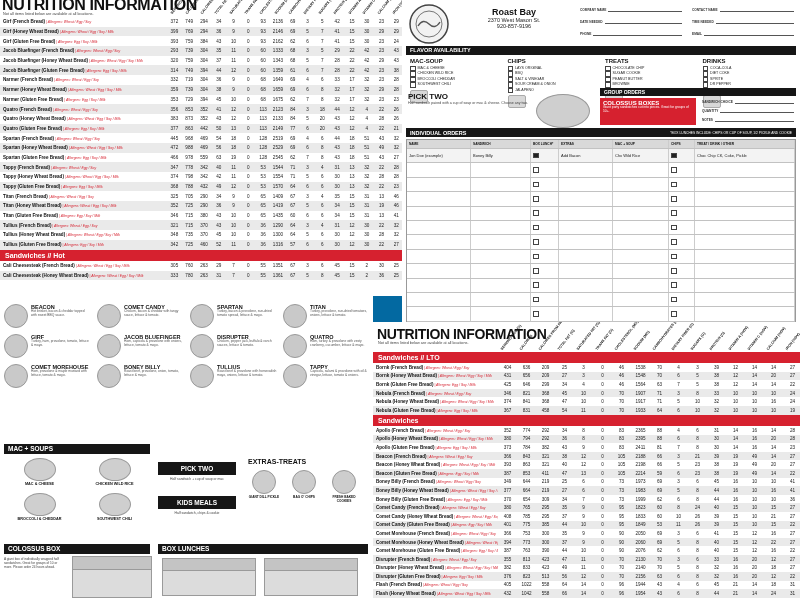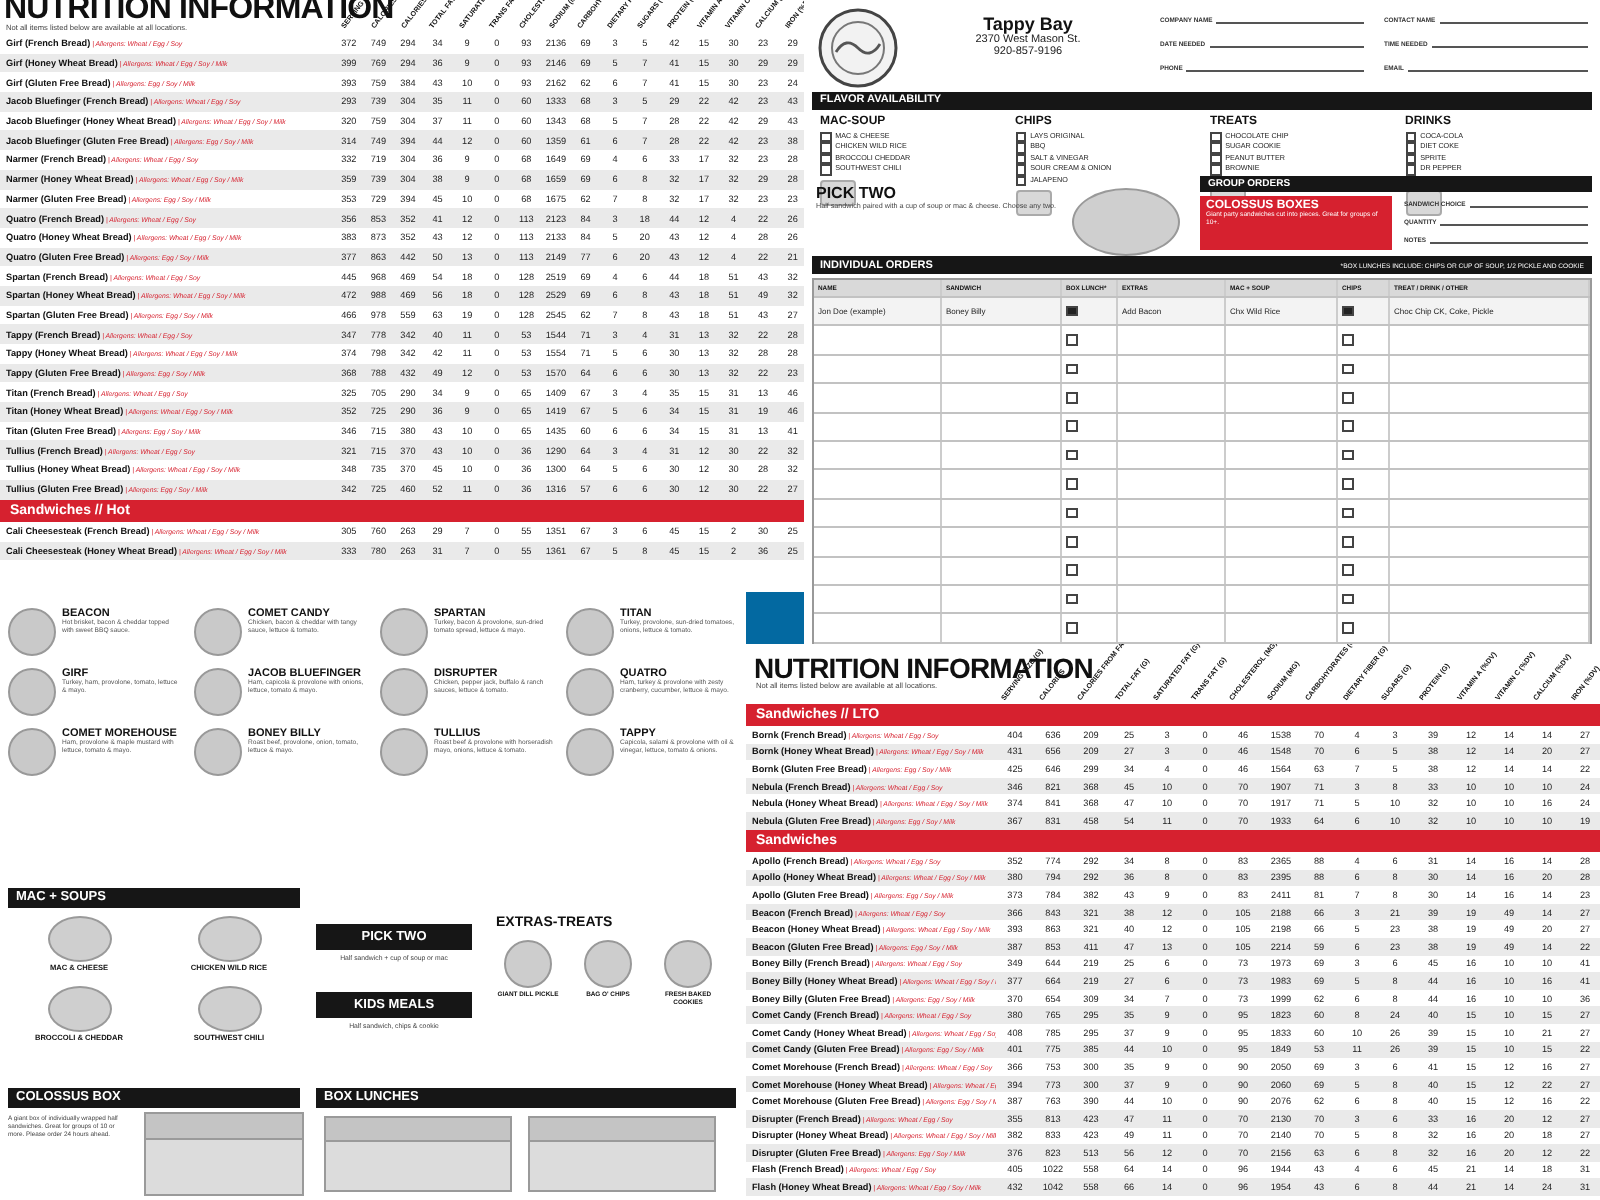--- a/index.html
+++ b/index.html
@@ -640,21 +640,21 @@
       </div>
   </section>
 
   <section class="panel" id="p2">
     <svg class="logo" viewBox="0 0 42 42">
       <circle cx="21" cy="21" r="19" fill="#f2f2f2" stroke="#444" stroke-width="1.5"></circle>
       <circle cx="21" cy="21" r="13" fill="none" stroke="#777" stroke-width="1"></circle>
       <path d="M10 23 q5 -8 11 -2 q6 6 11 -2" fill="none" stroke="#555" stroke-width="1.4"></path>
     </svg>
     <div class="loc">
-      <div class="loc-name">Tappy Bay</div>
+      <div class="loc-name">Roast Bay</div>
       <div class="loc-addr">2370 West Mason St.</div>
       <div class="loc-phone">920-857-9196</div>
     </div>
     <div id="fields">
         <div class="field">
           <span class="flabel">COMPANY NAME</span>
           <div class="fline"></div>
         </div>
         <div class="field">
           <span class="flabel">CONTACT NAME</span>

